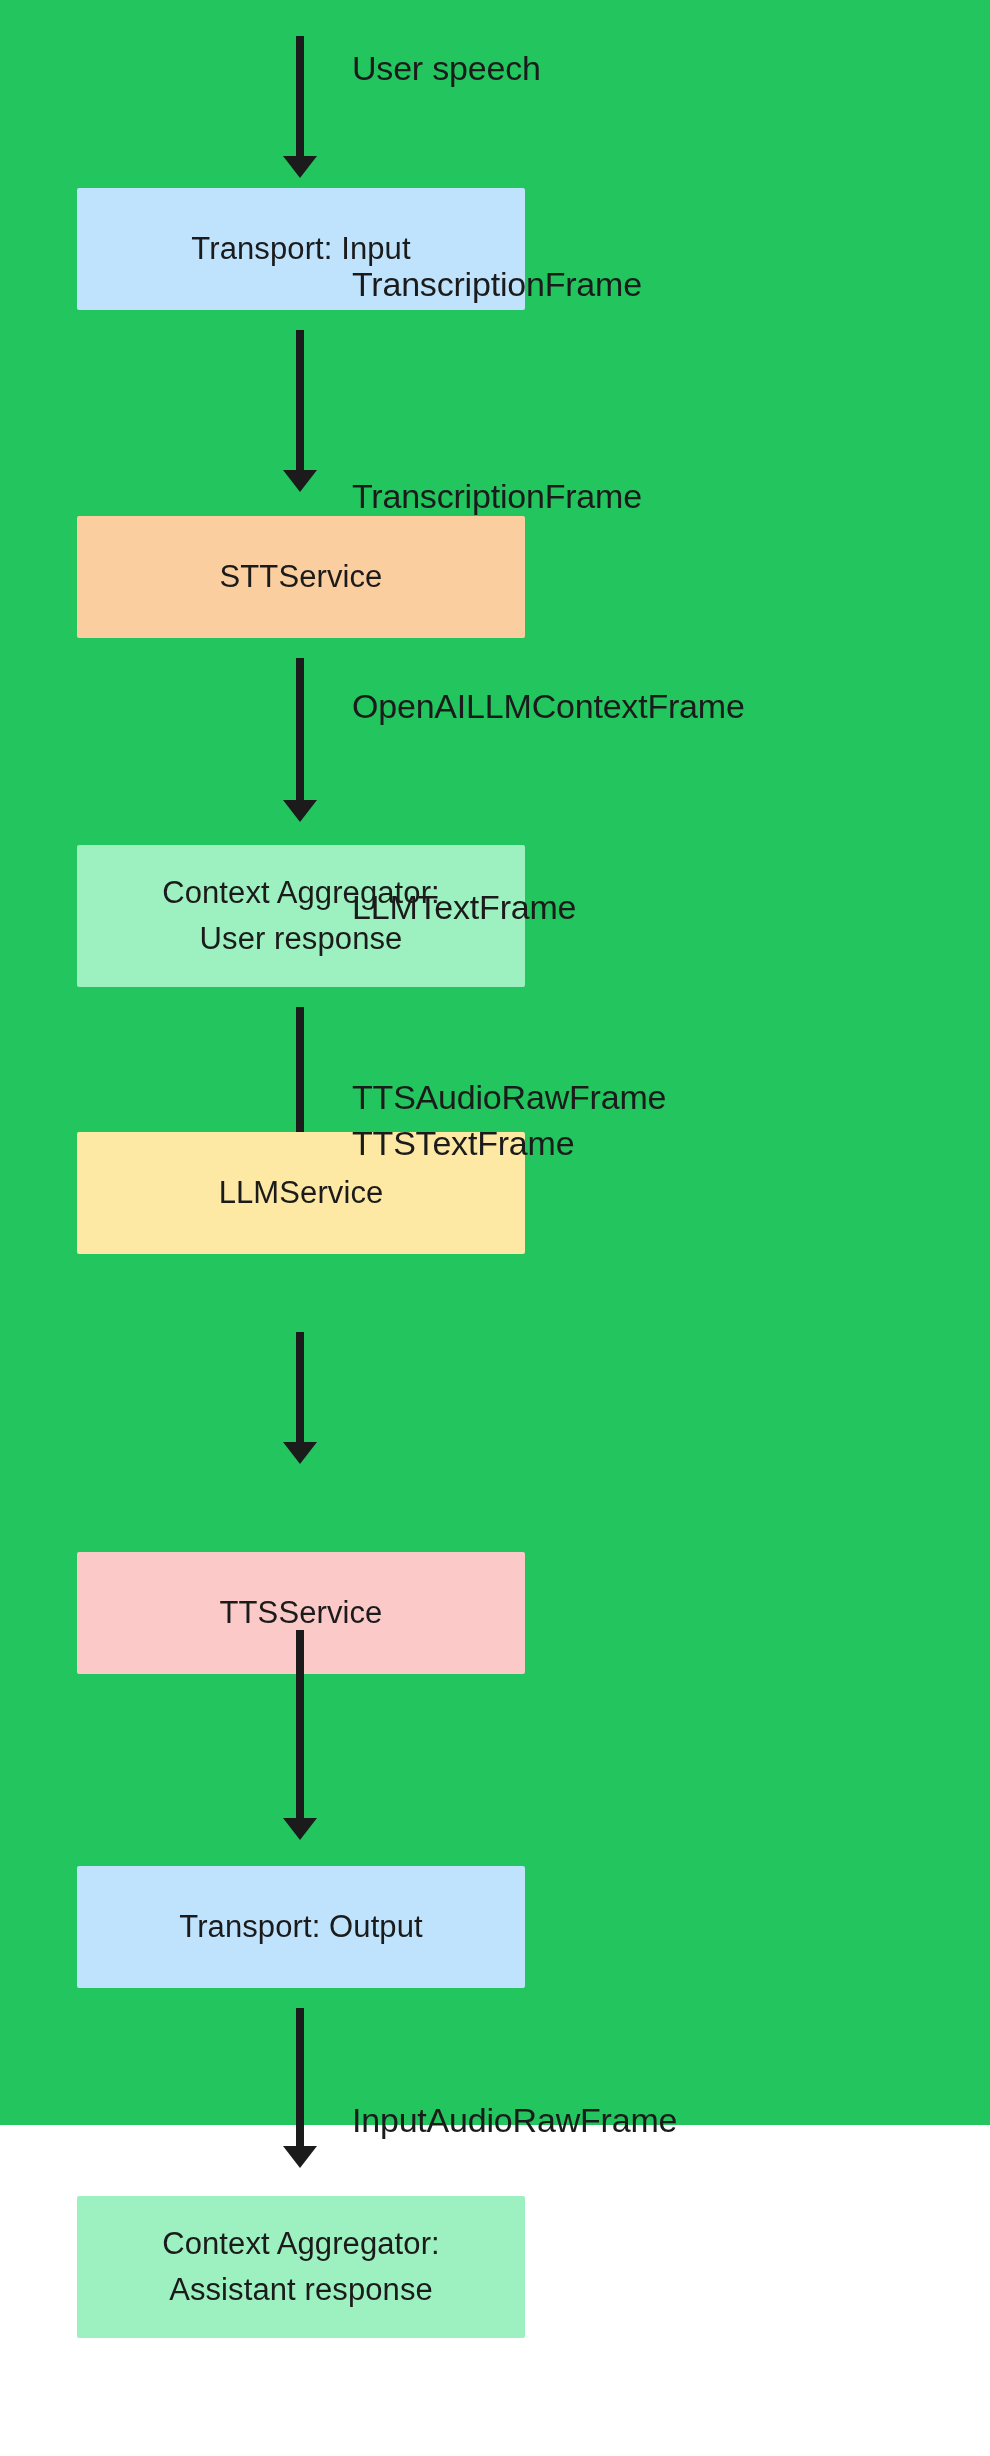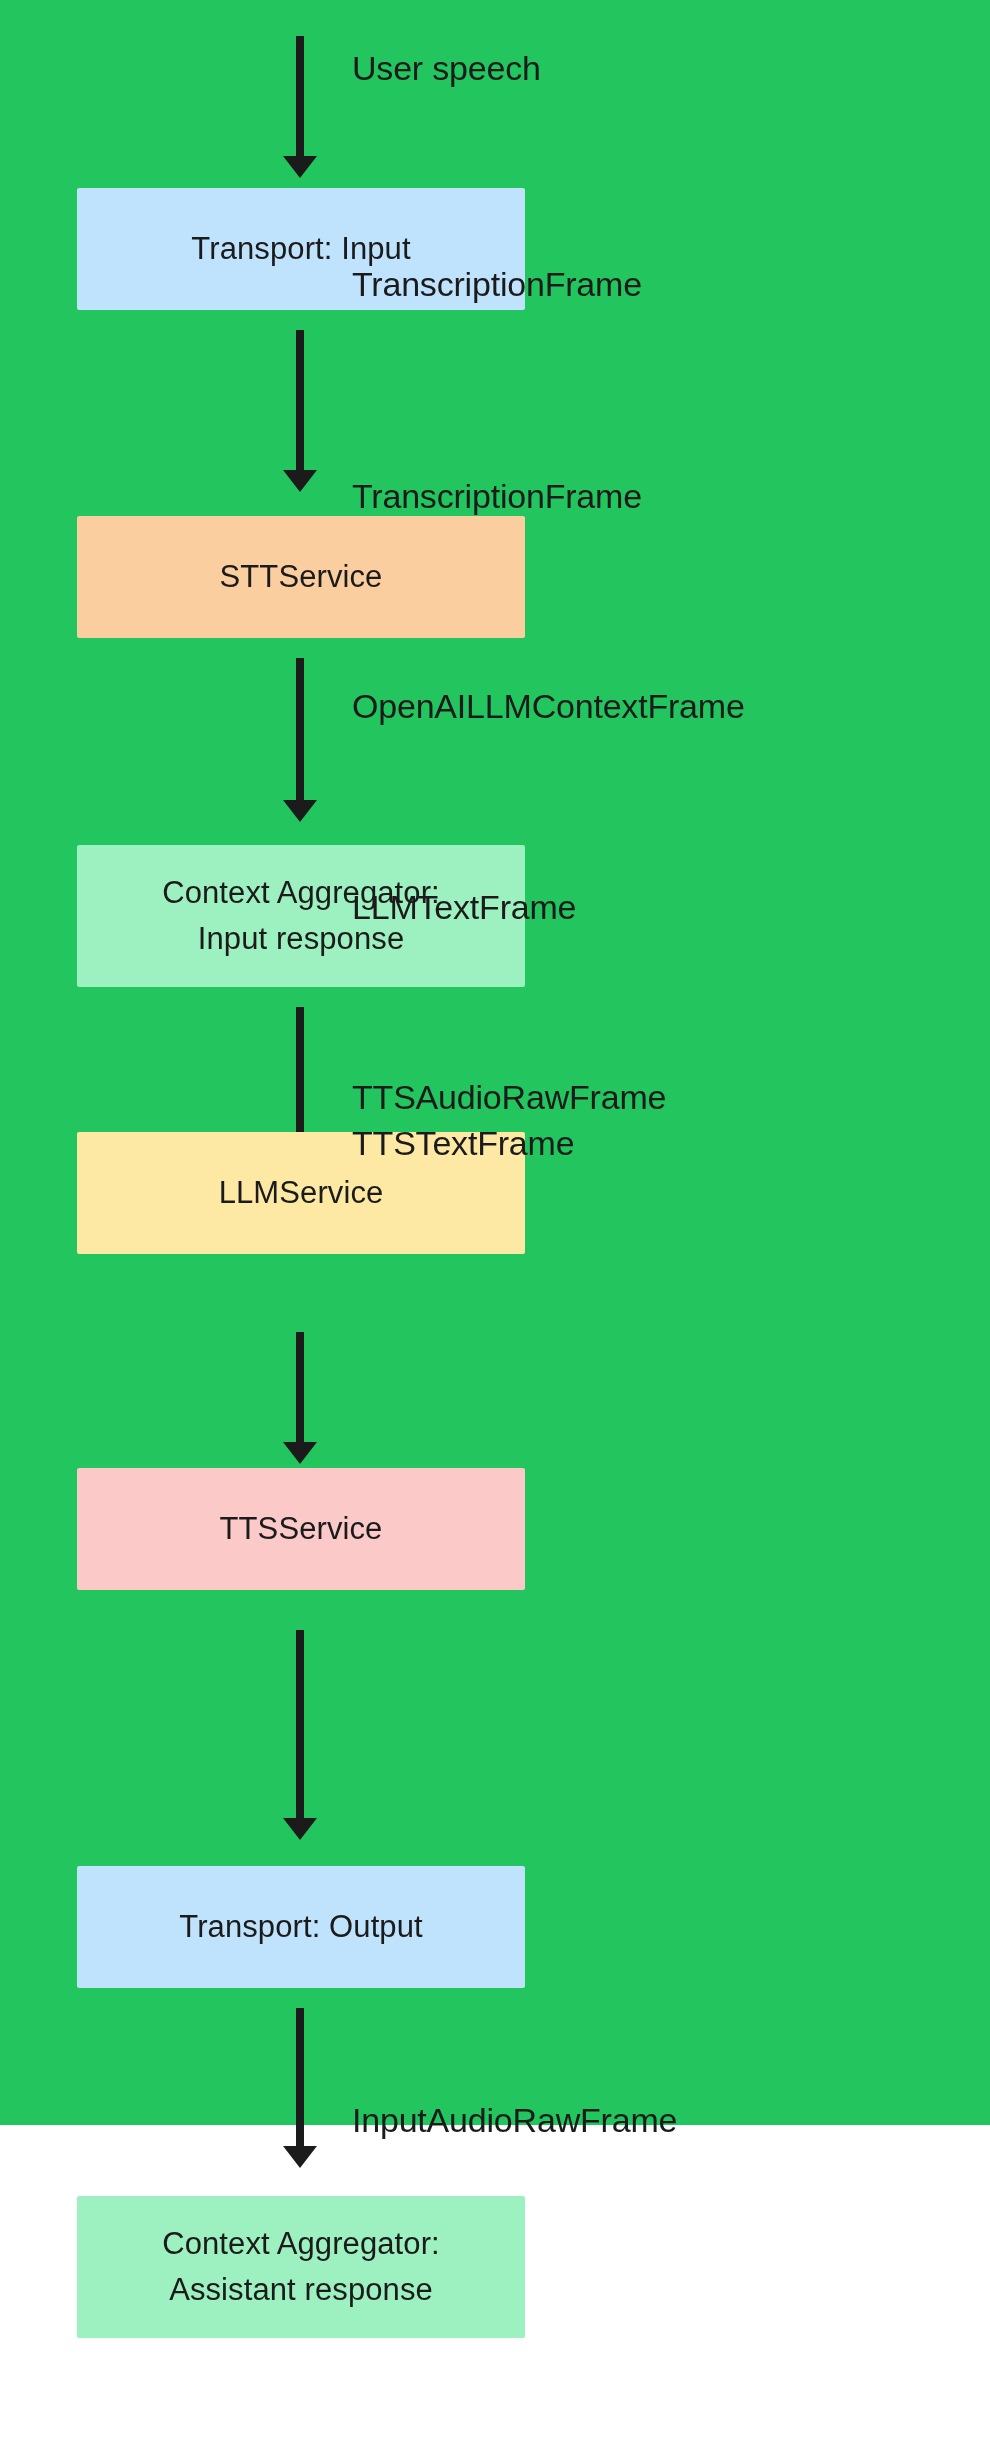--- a/index.html
+++ b/index.html
@@ -94,38 +94,38 @@
     <span>STTService</span>
   </div>
 
   <div class="arrow" style="top:658px; height:144px;"></div>
   <div class="edge-label" style="top:474px;">
     <span class="lbl-line">TranscriptionFrame</span>
   </div>
 
   <div class="node" style="top:845px; height:142px; background:#9df0bf;">
     <span>Context Aggregator:</span>
-    <span class="line2">Input response</span>
+    <span class="line2">User response</span>
   </div>
 
   <div class="arrow" style="top:1007px; height:138px;"></div>
   <div class="edge-label" style="top:684px;">
     <span class="lbl-line">OpenAILLMContextFrame</span>
   </div>
 
   <div class="node" style="top:1132px; height:122px; background:#fde9a3;">
     <span>LLMService</span>
   </div>
 
   <div class="arrow" style="top:1332px; height:112px;"></div>
   <div class="edge-label" style="top:885px;">
     <span class="lbl-line">LLMTextFrame</span>
   </div>
 
-  <div class="node" style="top:1468px; height:122px; background:#fcc9c9;">
+  <div class="node" style="top:1552px; height:122px; background:#fcc9c9;">
     <span>TTSService</span>
   </div>
 
   <div class="arrow" style="top:1630px; height:190px;"></div>
   <div class="edge-label" style="top:1075px;">
     <span class="lbl-line">TTSAudioRawFrame</span>
     <span class="lbl-line">TTSTextFrame</span>
   </div>
 
   <div class="node" style="top:1866px; height:122px; background:#bfe3fd;text-align:right;">

